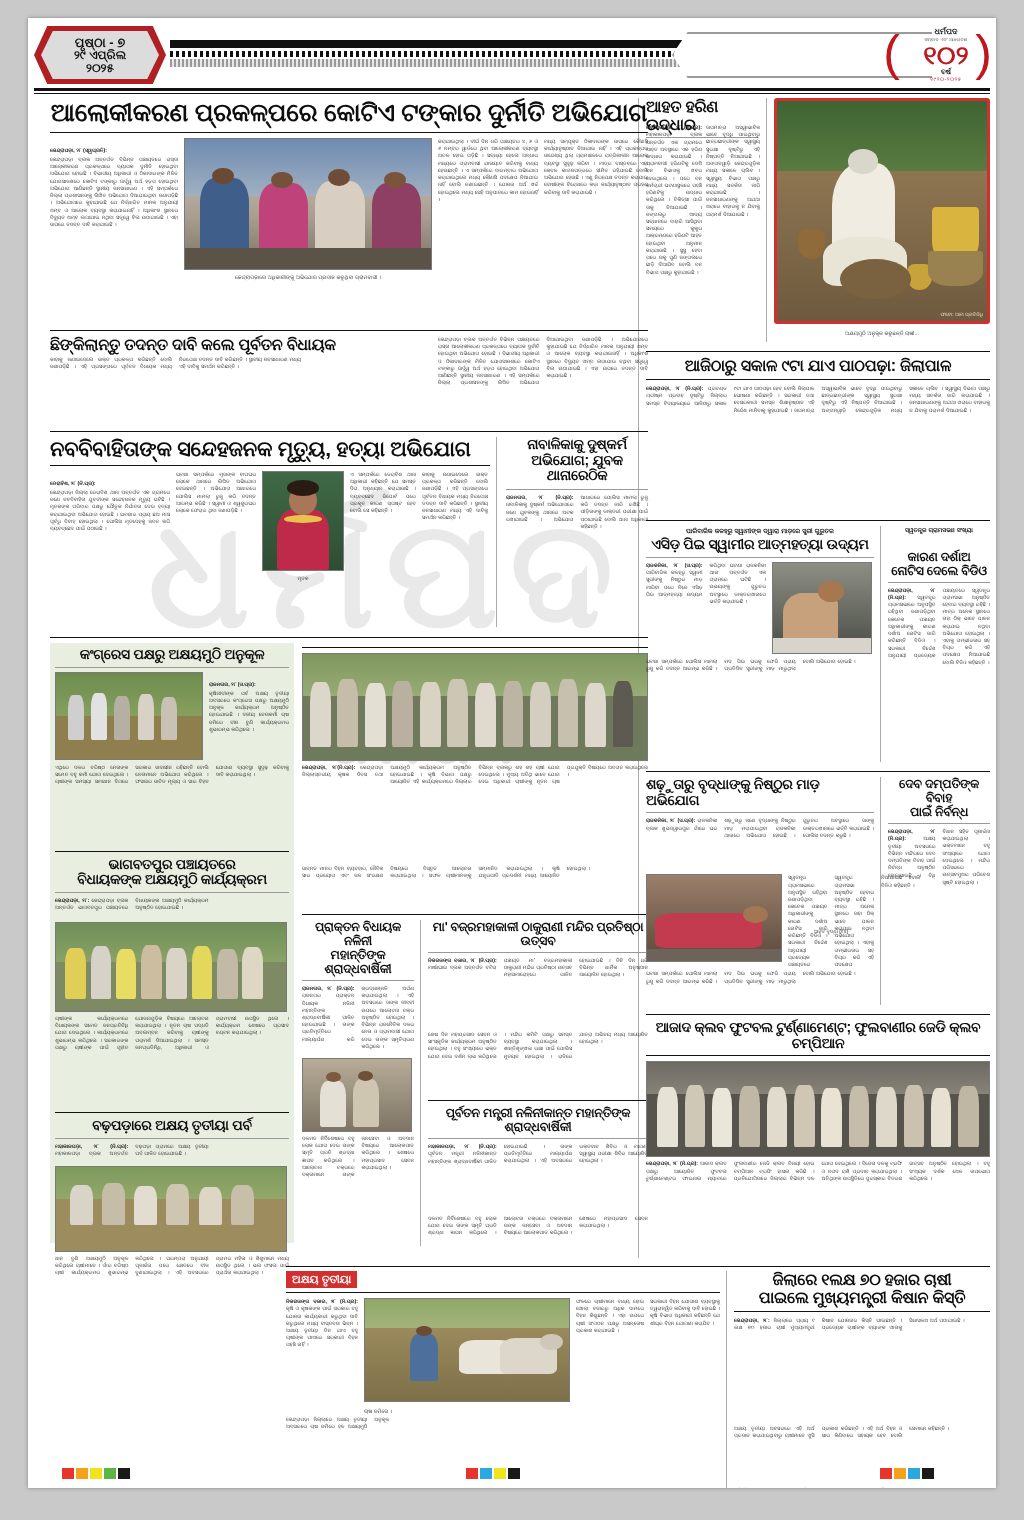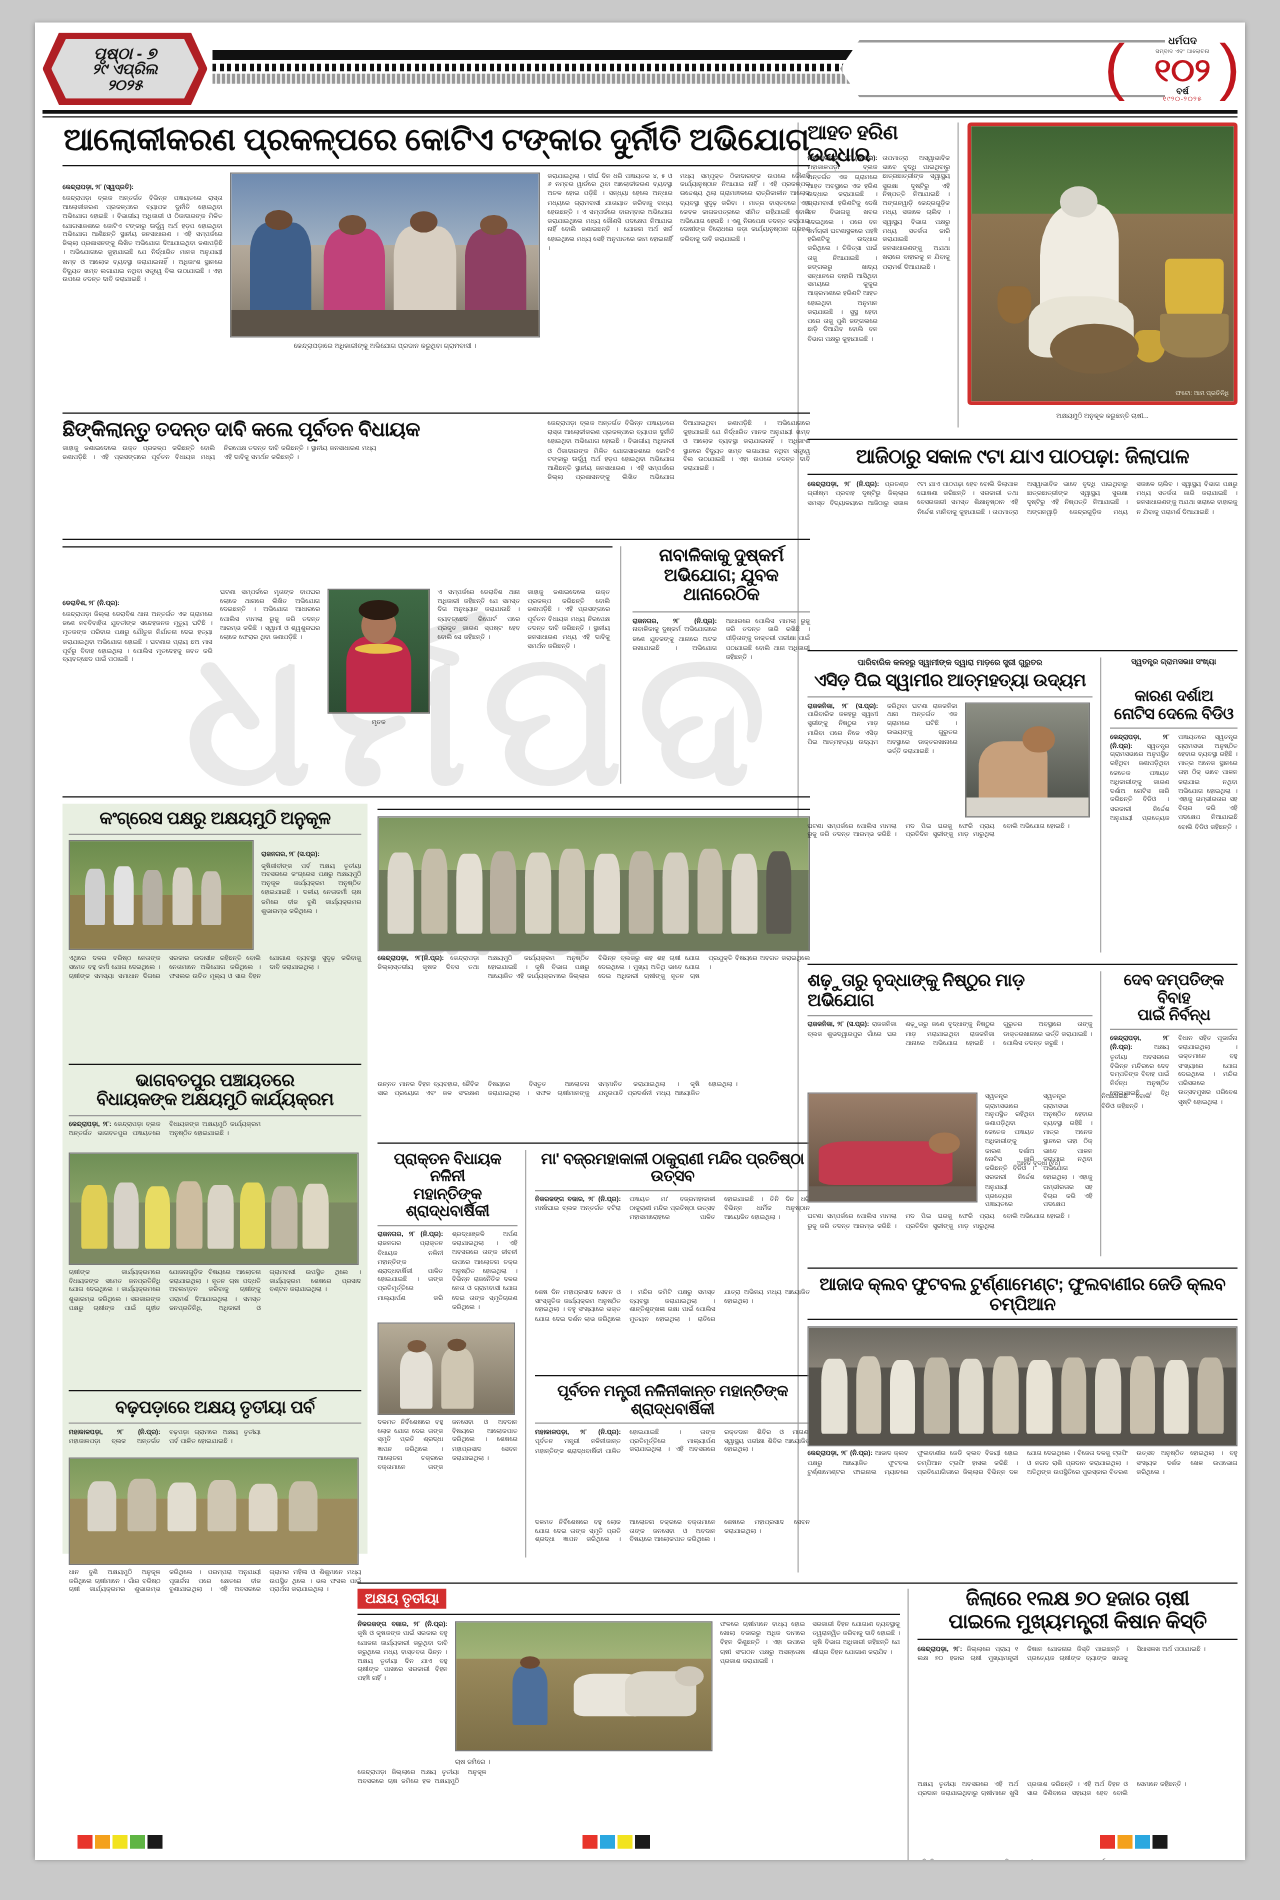--- a/index.html
+++ b/index.html
@@ -23,21 +23,21 @@
   .flag {
     position:absolute; left:6px; top:8px; width:132px; height:58px;
     background:#b01f24;
     clip-path:polygon(10% 0,90% 0,100% 50%,90% 100%,10% 100%,0 50%);
     display:flex; align-items:center; justify-content:center;
   }
   .flag-inner {
     width:118px; height:48px; background:#dcdcdc;
     clip-path:polygon(10% 0,90% 0,100% 50%,90% 100%,10% 100%,0 50%);
     display:flex; flex-direction:column; align-items:center; justify-content:center;
-    color:#111; line-height:1.05;font-style:italic;
+    color:#111; line-height:1.05;
   }
   .flag-page { font-size:13px; font-weight:bold; }
   .flag-date { font-size:12px; font-weight:bold; }
   .flag-year { font-size:12px; font-weight:bold; }
 
   .rule-bar { position:absolute; left:142px; right:310px; top:22px; height:30px; }
   .rule-bar .bl { position:absolute; left:0; right:0; top:0; height:8px; background:#111; }
   .rule-bar .dots {
     position:absolute; left:0; right:0; top:11px; height:6px;
     background-image:repeating-linear-gradient(to right,#111 0 3px,transparent 3px 6px);
@@ -226,20 +226,21 @@
       </div>
 
       <div style="position:relative; height:90px;">
         <div class="hl hl-md" style="width:380px;">ଛିଙ୍କିଲାନ୍ତୁ ତଦନ୍ତ ଦାବି କଲେ ପୂର୍ବତନ ବିଧାୟକ</div>
         <div class="txt c3" style="position:absolute; left:0; top:20px; width:380px; height:66px;">କାହାକୁ ଜଣାଇଦେଲେ ଉକ୍ତ ପ୍ରକଳ୍ପ କରିଛନ୍ତି ବୋଲି ଜଣାପଡ଼ିଛି । ଏହି ପ୍ରସଙ୍ଗରେ ପୂର୍ବତନ ବିଧାୟକ ମଧ୍ୟ ନିରପେକ୍ଷ ତଦନ୍ତ ଦାବି କରିଛନ୍ତି । ସ୍ଥାନୀୟ ଜନସାଧାରଣ ମଧ୍ୟ ଏହି ଦାବିକୁ ସମର୍ଥନ କରିଛନ୍ତି ।</div>
         <div class="txt c2" style="position:absolute; left:388px; top:0; width:210px; height:86px;">କେନ୍ଦ୍ରାପଡ଼ା ବ୍ଲକ ଅନ୍ତର୍ଗତ ବିଭିନ୍ନ ପଞ୍ଚାୟତରେ ରାସ୍ତା ଆଲୋକୀକରଣ ପ୍ରକଳ୍ପରେ ବ୍ୟାପକ ଦୁର୍ନୀତି ହୋଇଥିବା ଅଭିଯୋଗ ହୋଇଛି । ବିଭାଗୀୟ ଅଧିକାରୀ ଓ ଠିକାଦାରଙ୍କ ମିଳିତ ଯୋଗସାଜଶରେ କୋଟିଏ ଟଙ୍କାରୁ ଊର୍ଦ୍ଧ୍ୱ ଅର୍ଥ ହଡ଼ପ ହୋଇଥିବା ଅଭିଯୋଗ ଆଣିଛନ୍ତି ସ୍ଥାନୀୟ ଜନସାଧାରଣ । ଏହି ସମ୍ପର୍କରେ ଜିଲ୍ଲା ପ୍ରଶାସନଙ୍କୁ ଲିଖିତ ଅଭିଯୋଗ ଦିଆଯାଇଥିବା ଜଣାପଡ଼ିଛି । ଅଭିଯୋଗରେ କୁହାଯାଇଛି ଯେ ନିର୍ଦ୍ଧାରିତ ମାନକ ଅନୁଯାୟୀ ଖମ୍ବ ଓ ଆଲୋକ ବ୍ୟବସ୍ଥା କରାଯାଇନାହିଁ । ଅଧିକାଂଶ ସ୍ଥାନରେ ବିଦ୍ୟୁତ ଖମ୍ବ ଲଗାଯାଇ ନଥିବା ସତ୍ତ୍ୱେ ବିଲ ଉଠାଯାଇଛି । ଏହା ଉପରେ ତଦନ୍ତ ଦାବି କରାଯାଇଛି ।</div>
       </div>
       <div class="hr"></div>
 
       <div style="position:relative; height:195px;">
+        <div class="hl hl-lg" style="width:440px;">ନବବିବାହିତାଙ୍କ ସନ୍ଦେହଜନକ ମୃତ୍ୟୁ, ହତ୍ୟା ଅଭିଯୋଗ</div>
         <div class="hr" style="width:440px; margin-top:4px;"></div>
 
         <div style="position:absolute; left:0; top:34px; width:120px;">
           <span class="byline">ଡେରାବିଶ, ୨୮ (ନି.ପ୍ର):</span>
           <div class="txt">କେନ୍ଦ୍ରାପଡ଼ା ଜିଲ୍ଲା ଡେରାବିଶ ଥାନା ଅନ୍ତର୍ଗତ ଏକ ଗ୍ରାମରେ ଜଣେ ନବବିବାହିତା ଯୁବତୀଙ୍କ ସନ୍ଦେହଜନକ ମୃତ୍ୟୁ ଘଟିଛି । ମୃତକଙ୍କ ପରିବାର ପକ୍ଷରୁ ଯୌତୁକ ନିର୍ଯାତନା ଦେଇ ହତ୍ୟା କରାଯାଇଥିବା ଅଭିଯୋଗ ହୋଇଛି । ଘଟଣାର ପ୍ରାୟ ଛଅ ମାସ ପୂର୍ବରୁ ବିବାହ ହୋଇଥିଲା । ପୋଲିସ ମୃତଦେହକୁ ଜବତ କରି ବ୍ୟବଚ୍ଛେଦ ପାଇଁ ପଠାଇଛି ।</div>
         </div>
         <div style="position:absolute; left:126px; top:34px; width:80px;">
           <div class="txt">ଘଟଣା ସମ୍ପର୍କରେ ମୃତାଙ୍କ ବାପଘର ଲୋକେ ଥାନାରେ ଲିଖିତ ଅଭିଯୋଗ ଦେଇଛନ୍ତି । ଅଭିଯୋଗ ଆଧାରରେ ପୋଲିସ ମାମଲା ରୁଜୁ କରି ତଦନ୍ତ ଆରମ୍ଭ କରିଛି । ସ୍ୱାମୀ ଓ ଶ୍ୱଶୁରଘର ଲୋକେ ଫେରାର ଥିବା ଜଣାପଡ଼ିଛି ।</div>
         </div>
 

